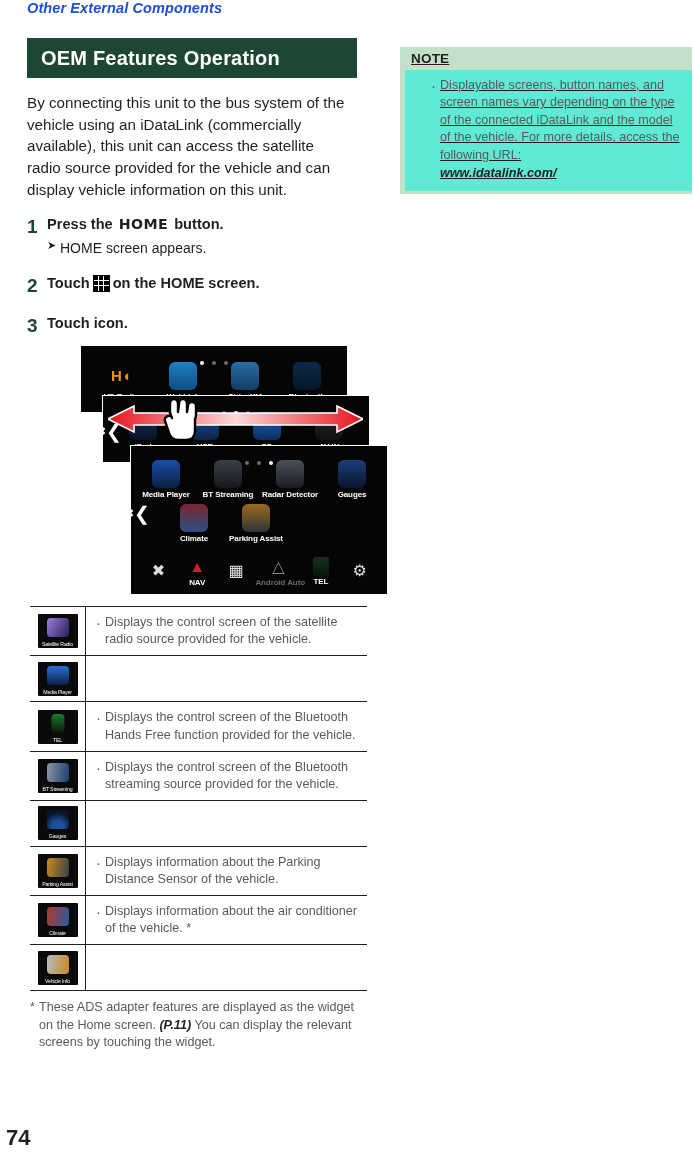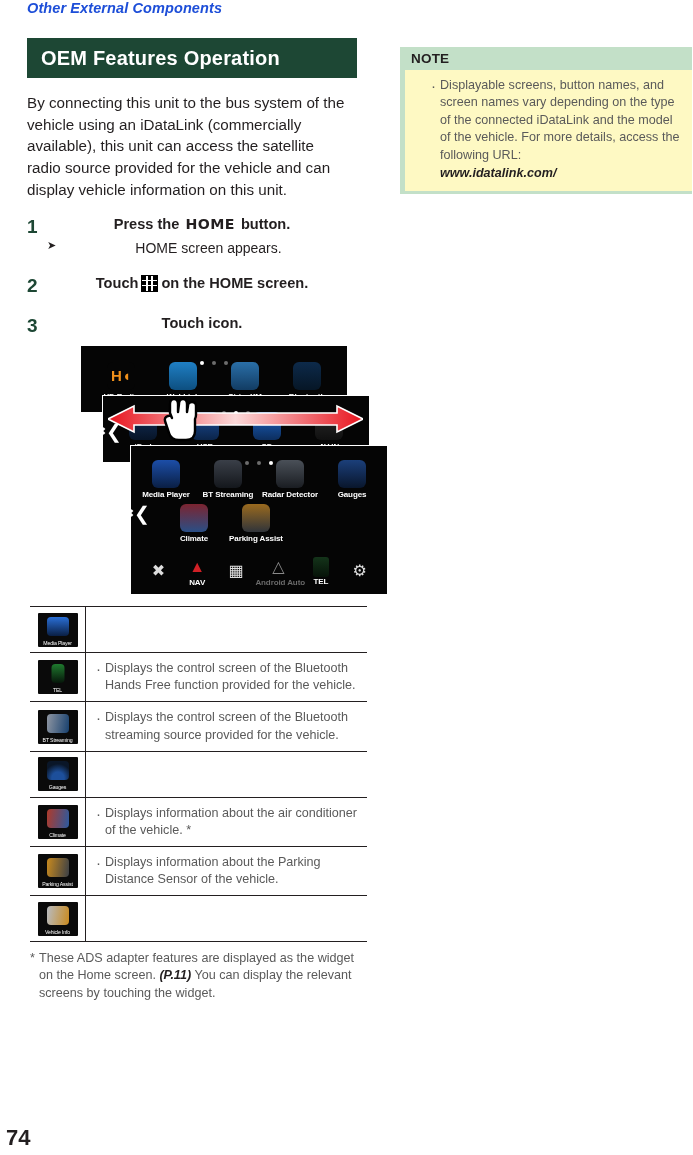--- a/index.html
+++ b/index.html
@@ -36,21 +36,21 @@
     width: 322px;
   }
 
   
   .steps { margin-top: 14px; }
   .step { display: flex; margin-bottom: 2px; }
   .step-num {
     color: #1d4734; font-weight: bold; font-size: 19px;
     width: 20px; flex: 0 0 20px; line-height: 1.22;
   }
-  .step-body { flex: 1; font-size: 14.6px; line-height: 1.30; text-align: center; }
+  .step-body { flex: 1; font-size: 14.6px; line-height: 1.30; }
   .step-text { font-weight: bold; }
   .key-home {
     font-family: "DejaVu Sans", sans-serif;
     font-weight: bold; font-size: 14.2px; letter-spacing: .4px;
     padding: 0 2px;
   }
   .substep {
     font-weight: normal; font-size: 14px; color: #231f20;
     margin-top: 5px; padding-left: 13px; position: relative;
   }
@@ -191,21 +191,22 @@
     margin-top: 8px; margin-left: 3px; width: 330px;
     font-size: 12.6px; line-height: 1.37; color: #5a5a5a;
     position: relative; padding-left: 9px;
   }
   .footnote .star { position: absolute; left: 0; top: 0; }
   .footnote b { color: #231f20; font-style: italic; font-weight: bold; }
 
   
   .note-box {
     position: absolute; left: 400px; top: 47px; width: 292px;
-    background: #fef9c3;
+    background: #5eead4;
+    text-decoration: underline;
   }
   .note-head {
     background: #c3e0c8; color: #231f20;
     font-size: 13.5px; font-weight: bold;
     padding: 4px 0 4px 11px; letter-spacing: .2px;
   }
   .note-body {
     border-left: 5px solid #c3e0c8;
     border-bottom: 3px solid #c3e0c8;
     padding: 7px 6px 9px 26px;
@@ -412,20 +413,31 @@
           <div class="bb-item">
             <div class="bb-ico">⚙</div>
           </div>
         </div>
       </div>
 
     </div>
 
     <div class="feature-table">
 
+      <div class="ft-row thick">
+        <div class="ft-icon-cell">
+          <div class="tile">
+            <div class="tg" style="background:linear-gradient(120deg,#9d7ee0,#2a1d55);"></div>
+            <div class="tl">Satellite Radio</div>
+          </div>
+        </div>
+        <div class="ft-desc-cell">
+          <div class="ft-desc">Displays the control screen of the satellite radio source provided for the vehicle.</div>
+        </div>
+      </div>
 
       <div class="ft-row thick">
         <div class="ft-icon-cell">
           <div class="tile">
             <div class="tg" style="background:linear-gradient(#2a6fd6,#0a1f44);"></div>
             <div class="tl">Media Player</div>
           </div>
         </div>
       </div>
 
@@ -455,41 +467,41 @@
 
       <div class="ft-row thick">
         <div class="ft-icon-cell">
           <div class="tile">
             <div class="tg" style="background:radial-gradient(circle at 50% 90%, #1d4f9b 30%, #0a1628 70%);"></div>
             <div class="tl">Gauges</div>
           </div>
         </div>
       </div>
 
+      <div class="ft-row">
+        <div class="ft-icon-cell">
+          <div class="tile">
+            <div class="tg" style="background:linear-gradient(100deg,#c98a1e,#3a3f46);"></div>
+            <div class="tl">Parking Assist</div>
+          </div>
+        </div>
+        <div class="ft-desc-cell">
+          <div class="ft-desc">Displays information about the Parking Distance Sensor of the vehicle.</div>
+        </div>
+      </div>
+
       <div class="ft-row thick">
         <div class="ft-icon-cell">
           <div class="tile">
             <div class="tg" style="background:linear-gradient(100deg,#b03a2a,#2a5aa0);"></div>
             <div class="tl">Climate</div>
           </div>
         </div>
         <div class="ft-desc-cell">
           <div class="ft-desc">Displays information about the air conditioner of the vehicle. *</div>
-        </div>
-      </div>
-
-      <div class="ft-row">
-        <div class="ft-icon-cell">
-          <div class="tile">
-            <div class="tg" style="background:linear-gradient(100deg,#c98a1e,#3a3f46);"></div>
-            <div class="tl">Parking Assist</div>
-          </div>
-        </div>
-        <div class="ft-desc-cell">
-          <div class="ft-desc">Displays information about the Parking Distance Sensor of the vehicle.</div>
         </div>
       </div>
 
       <div class="ft-row">
         <div class="ft-icon-cell">
           <div class="tile">
             <div class="tg" style="background:linear-gradient(100deg,#b8bcc2,#c98a1e);"></div>
             <div class="tl">Vehicle Info</div>
           </div>
         </div>

